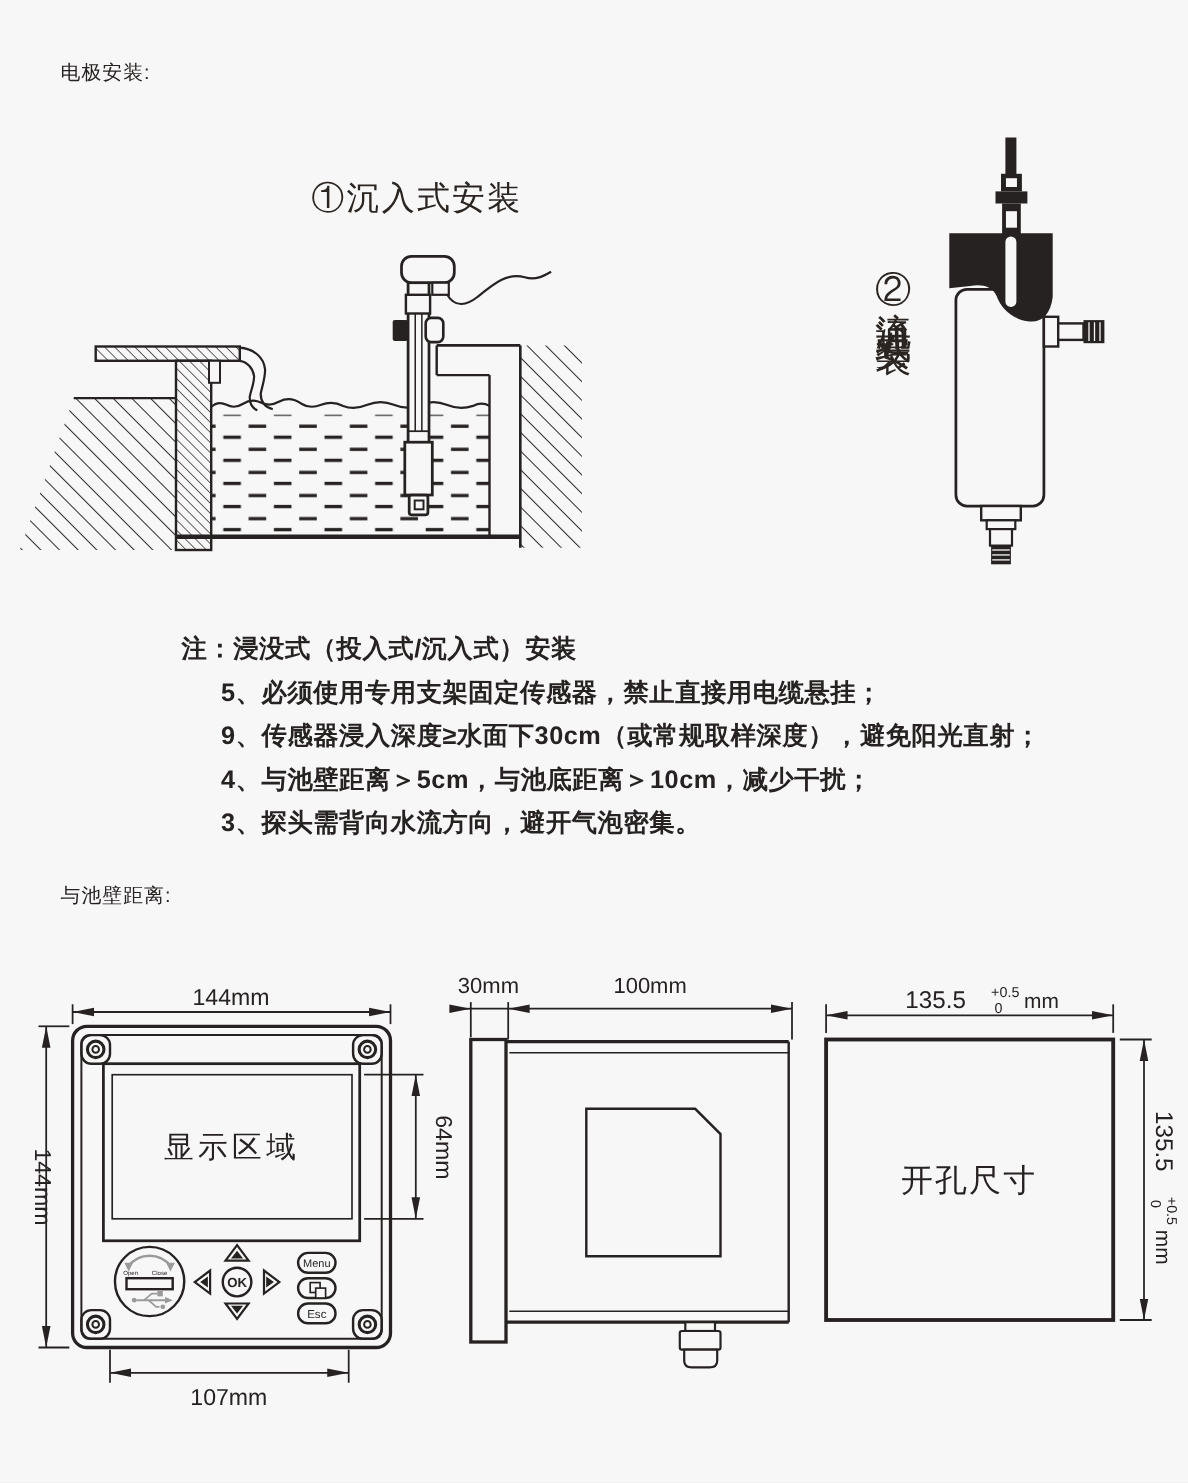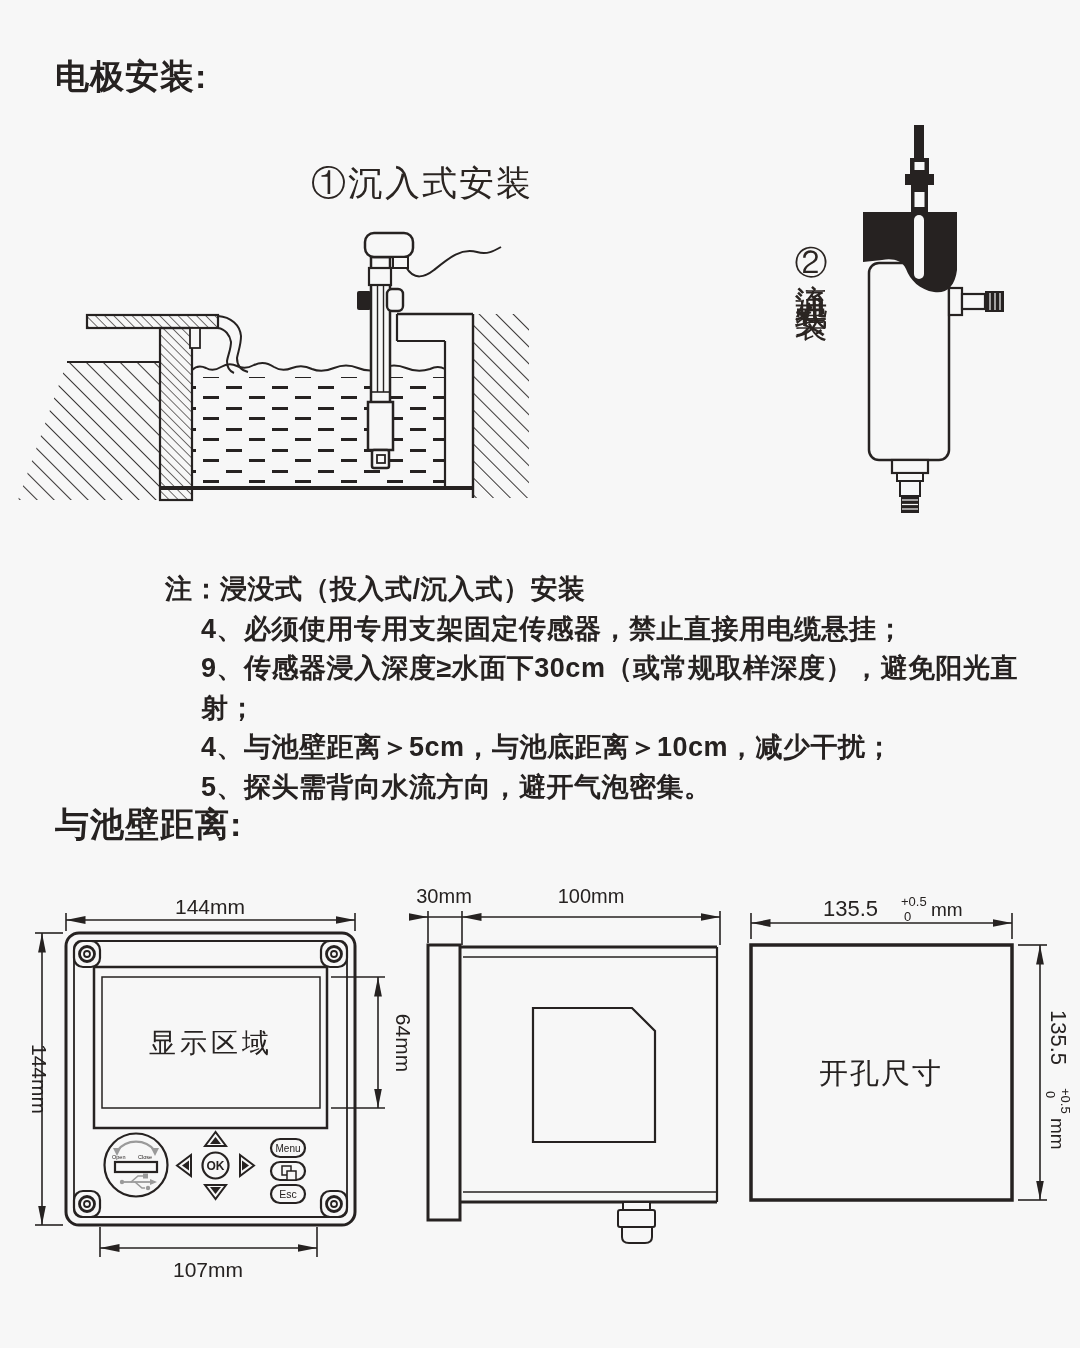--- a/index.html
+++ b/index.html
@@ -2,28 +2,28 @@
 <html><head>
 <meta charset="utf-8">
 <style>
   html,body{margin:0;padding:0;background:#e8e8e8;}
   .page{
     position:relative; width:1080px; height:1348px; margin:0 auto;
     background:#f7f7f7; color:#262221; overflow:hidden;
     font-family:"Liberation Sans", sans-serif;
   }
   .abs{position:absolute;}
-  .hdr{font-size:34px; font-weight:700; letter-spacing:1px;}
+  .hdr{font-size:18px; font-weight:400; letter-spacing:1px;}
   .serifcjk{font-family:"Liberation Serif", serif;}
-  .diagram-label{font-size:35px; letter-spacing:2px; color:#2b2522;margin-left:28px;}
+  .diagram-label{font-size:30px; letter-spacing:2px; color:#2b2522;}
   .vlabel{
     writing-mode:vertical-rl; text-orientation:upright;
     font-size:33px; letter-spacing:6px; color:#2b2522;
   }
-  .notes{font-size:27px; font-weight:600; line-height:39.5px; letter-spacing:0.5px;}
+  .notes{font-size:23px; font-weight:600; line-height:39.5px; letter-spacing:0.5px;}
   .notes .items{padding-left:36px;}
   svg{display:block; overflow:visible;}
   svg text{font-family:"Liberation Sans", sans-serif; fill:#262221;}
   svg text.cjk{font-family:"Liberation Serif", serif;}
 </style>
 </head>
 <body>
 
 <div class="page">
 
@@ -131,24 +131,24 @@
       <rect x="51" y="381" width="18" height="17" fill="#262221"></rect>
       <line x1="52" y1="385" x2="68" y2="385" stroke="#f7f7f7" stroke-width="1.2"></line>
       <line x1="52" y1="389.5" x2="68" y2="389.5" stroke="#f7f7f7" stroke-width="1.2"></line>
       <line x1="52" y1="394" x2="68" y2="394" stroke="#f7f7f7" stroke-width="1.2"></line>
     </g>
   </svg>
 
   <div class="abs notes" style="left:165px; top:570px; width:880px;">
     <div>注：浸没式（投入式/沉入式）安装</div>
     <div class="items">
-      <div>4、必须使用专用支架固定传感器，禁止直接用电缆悬挂；</div>
+      <div>5、必须使用专用支架固定传感器，禁止直接用电缆悬挂；</div>
       <div>9、传感器浸入深度≥水面下30cm（或常规取样深度），避免阳光直射；</div>
       <div>4、与池壁距离＞5cm，与池底距离＞10cm，减少干扰；</div>
-      <div>5、探头需背向水流方向，避开气泡密集。</div>
+      <div>3、探头需背向水流方向，避开气泡密集。</div>
     </div>
   </div>
 
   <div class="abs hdr" style="left:55px; top:802px;">与池壁距离:</div>
 
   <svg class="abs" style="left:25px; top:885px;" width="400" height="420" viewBox="0 0 400 420">
 
     <g stroke="#262221" stroke-width="1.6">
       <line x1="41" y1="46" x2="41" y2="28"></line>
       <line x1="330" y1="46" x2="330" y2="28"></line>

